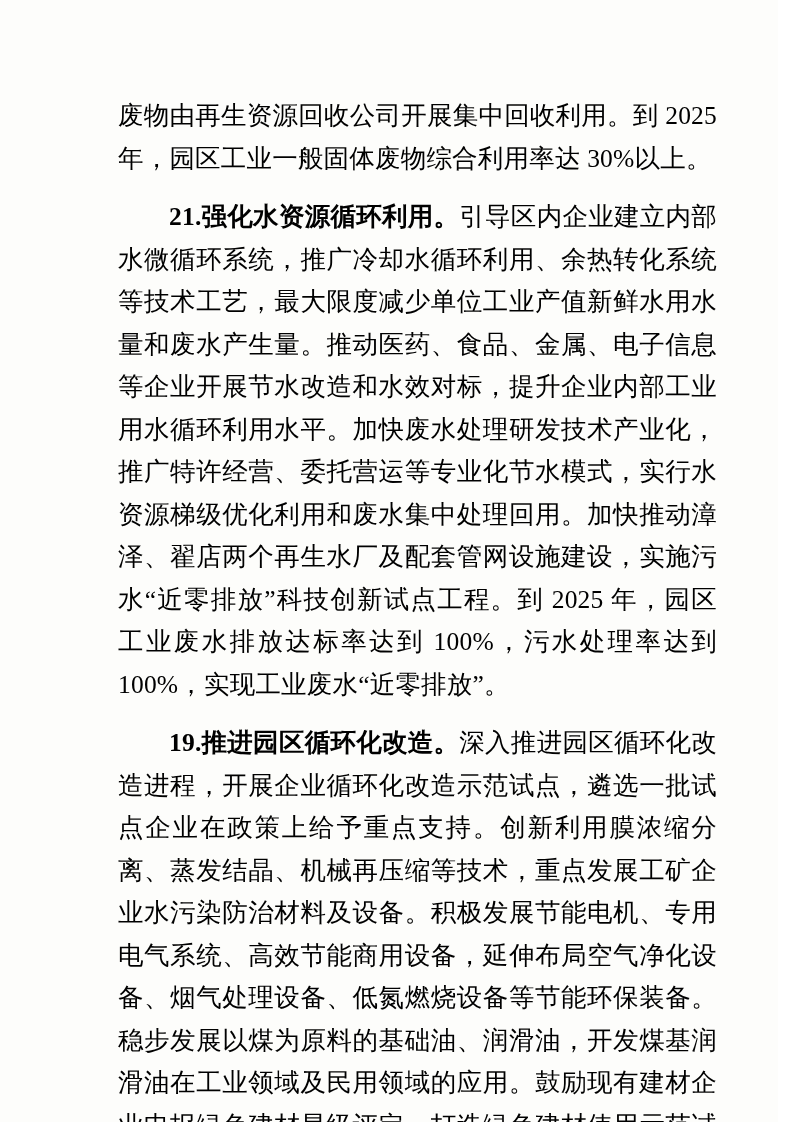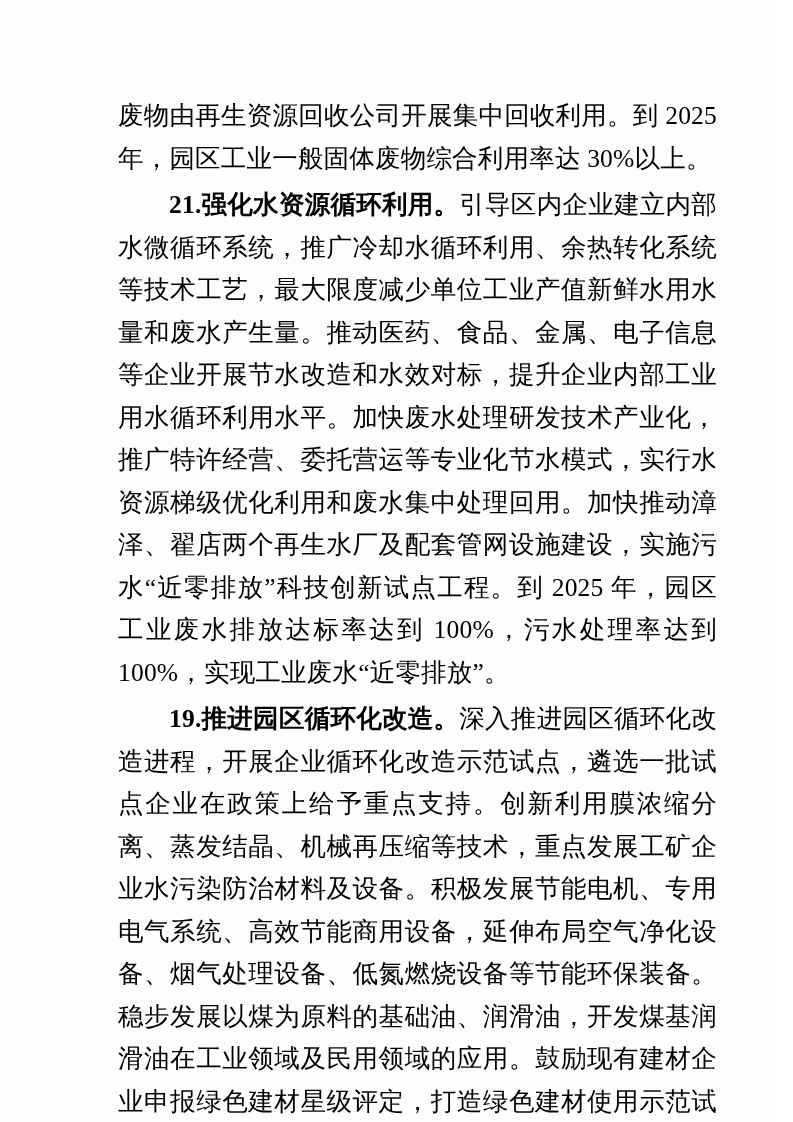--- a/index.html
+++ b/index.html
@@ -27,21 +27,21 @@
     line-height: 42.5px;
     text-align: justify;
     text-justify: inter-ideograph;
     letter-spacing: 0.2px;
   }
   .para {
     margin: 0 0 0 0;
     text-indent: 0;
   }
   .para + .para {
-    margin-top: 4px;
+    margin-top: 16px;
   }
   .indent {
     text-indent: 51px;
   }
   .lead {
     font-weight: bold;
     letter-spacing: 0.2px;
   }
 </style>
 </head>

